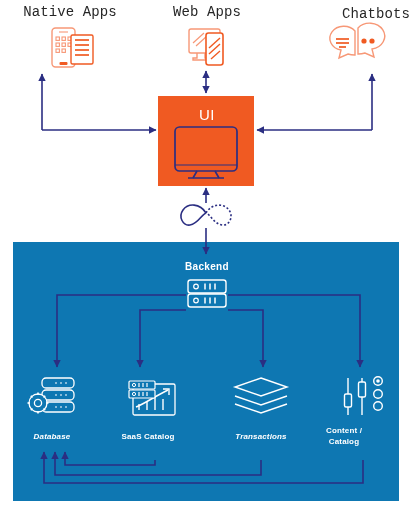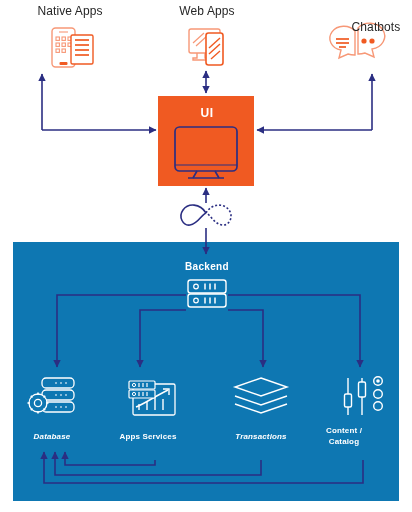--- a/index.html
+++ b/index.html
@@ -23,34 +23,35 @@
   }
   .svg-layer {
     position: absolute;
     left: 0; top: 0;
     width: 412px;
     height: 512px;
   }
   
   .top-label {
     position: absolute;
-    font-size: 12px;
+    font-size: 14px;
     color: #262626;
     letter-spacing: 0.1px;
     white-space: nowrap;
     text-align: center;
     transform: translateX(-50%);
+    font-family: Liberation Mono, monospace;
   }
   .ui-label {
     position: absolute;
     left: 207px;
     top: 106px;
     transform: translateX(-50%);
-    font-size: 12px;
-    font-weight: bold;
+    font-size: 15px;
+    font-weight: normal;
     color: #ffffff;
     letter-spacing: 0.4px;
   }
   .backend-label {
     position: absolute;
     left: 207px;
     top: 261px;
     transform: translateX(-50%);
     font-size: 10px;
     font-weight: bold;
@@ -256,25 +257,25 @@
       <path d="M228 295 L360 295 L360 367" marker-end="url(#arrow-navy)"></path>
 
       <path d="M155 460 L155 465 L65 465 L65 452" marker-end="url(#arrow-navy)"></path>
       <path d="M261 460 L261 475 L55 475 L55 452" marker-end="url(#arrow-navy)"></path>
       <path d="M363 460 L363 483 L44 483 L44 452" marker-end="url(#arrow-navy)"></path>
     </g>
   </svg>
 
   <div class="top-label" style="left:70px; top:4px;">Native Apps</div>
   <div class="top-label" style="left:207px; top:4px;">Web Apps</div>
-  <div class="top-label" style="left:363px; top:20px;padding-left:26px;">Chatbots</div>
+  <div class="top-label" style="left:363px; top:6px;padding-left:26px;">Chatbots</div>
 
   <div class="ui-label">UI</div>
 
   <div class="backend-label">Backend</div>
 
   <div class="svc-label" style="left:52px; top:431px;font-style:italic;">Database</div>
-  <div class="svc-label" style="left:148px; top:431px;">Apps Services</div>
+  <div class="svc-label" style="left:148px; top:431px;">SaaS Catalog</div>
   <div class="svc-label" style="left:261px; top:431px;font-style:italic;">Transactions</div>
   <div class="svc-label" style="left:344px; top:425px;">Content /
 Catalog</div>
 
 </div>
 
 </body></html>

